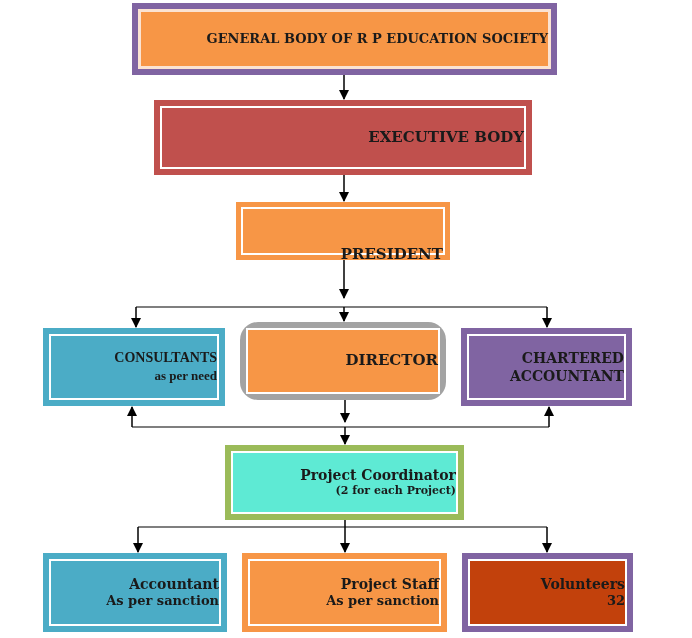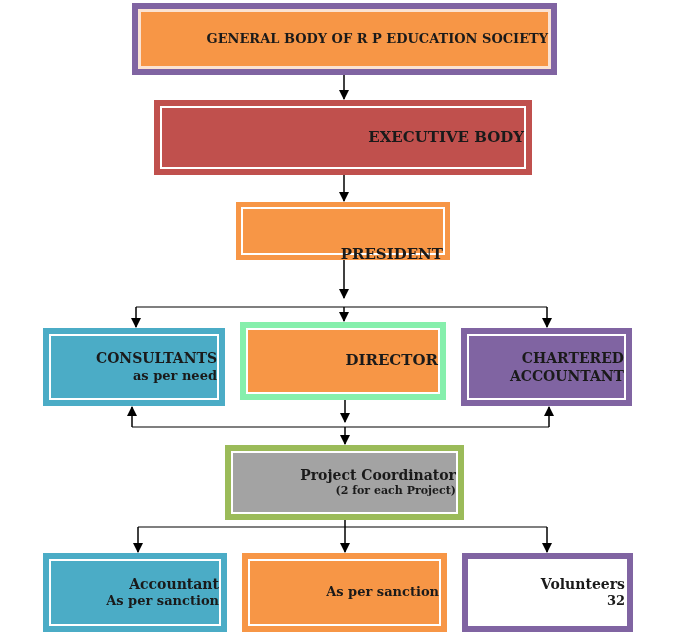--- a/index.html
+++ b/index.html
@@ -57,58 +57,59 @@
     <span class="label" style="font-size:15px;margin-left:35px;">EXECUTIVE BODY</span>
   </div>
 </div>
 
 <div class="node" style="left:236px; top:202px; width:214px; height:58px; background:#f79646;">
   <div class="inner" style="left:5px; top:5px; right:5px; bottom:5px; background:#f79646;">
     <span class="label" style="font-size:15px;margin-top:48px;">PRESIDENT</span>
   </div>
 </div>
 
-<div class="node" style="left:43px; top:328px; width:182px; height:78px; background:#4bacc6;">
+<div class="node" style="left:43px; top:328px; width:182px; height:78px; background:#4bacc6;font-family:Liberation Serif, serif;">
   <div class="inner" style="left:6px; top:6px; right:6px; bottom:6px; background:#4bacc6;">
     <span class="label" style="font-size:14px;">CONSULTANTS</span>
     <span class="sub" style="font-size:13px;margin-left:14px;">as per need</span>
   </div>
 </div>
 
-<div class="node" style="left:240px; top:322px; width:206px; height:78px; background:#86efac;">
+<div class="node" style="left:240px; top:322px; width:206px; height:78px; background:#a3a3a3;border-radius:18px;">
   <div class="inner" style="left:6px; top:6px; right:6px; bottom:6px; background:#f79646;">
     <span class="label" style="font-size:15px;">DIRECTOR</span>
   </div>
 </div>
 
 <div class="node" style="left:461px; top:328px; width:171px; height:78px; background:#8064a2;">
   <div class="inner" style="left:6px; top:6px; right:6px; bottom:6px; background:#8064a2;">
     <span class="label" style="font-size:14px;">CHARTERED</span>
     <span class="label" style="font-size:14px;">ACCOUNTANT</span>
   </div>
 </div>
 
 <div class="node" style="left:225px; top:445px; width:239px; height:75px; background:#9bbb59;">
-  <div class="inner" style="left:6px; top:6px; right:6px; bottom:6px; background:#a3a3a3;">
+  <div class="inner" style="left:6px; top:6px; right:6px; bottom:6px; background:#5eead4;">
     <span class="label" style="font-size:14px;">Project Coordinator</span>
     <span class="sub" style="font-size:11px;">(2 for each Project)</span>
   </div>
 </div>
 
 <div class="node" style="left:43px; top:553px; width:184px; height:79px; background:#4bacc6;">
   <div class="inner" style="left:6px; top:6px; right:6px; bottom:6px; background:#4bacc6;">
     <span class="label" style="font-size:14px;">Accountant</span>
     <span class="sub" style="font-size:13px;">As per sanction</span>
   </div>
 </div>
 
 <div class="node" style="left:242px; top:553px; width:205px; height:79px; background:#f79646;">
   <div class="inner" style="left:6px; top:6px; right:6px; bottom:6px; background:#f79646;">
+    <span class="label" style="font-size:14px;">Project Staff</span>
     <span class="sub" style="font-size:13px;">As per sanction</span>
   </div>
 </div>
 
 <div class="node" style="left:462px; top:553px; width:171px; height:79px; background:#8064a2;">
-  <div class="inner" style="left:6px; top:6px; right:6px; bottom:6px; background:#ffffff;">
+  <div class="inner" style="left:6px; top:6px; right:6px; bottom:6px; background:#c2410c;">
     <span class="label" style="font-size:14px;">Volunteers</span>
     <span class="sub" style="font-size:13px;">32</span>
   </div>
 </div>
 
 </body></html>

